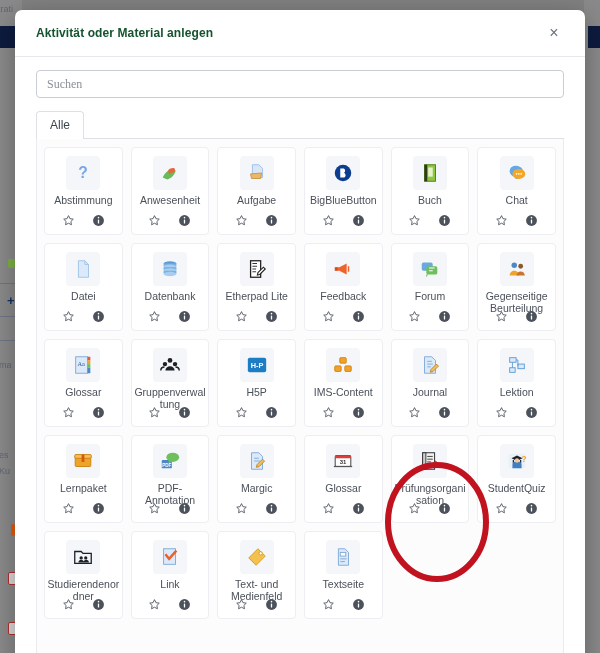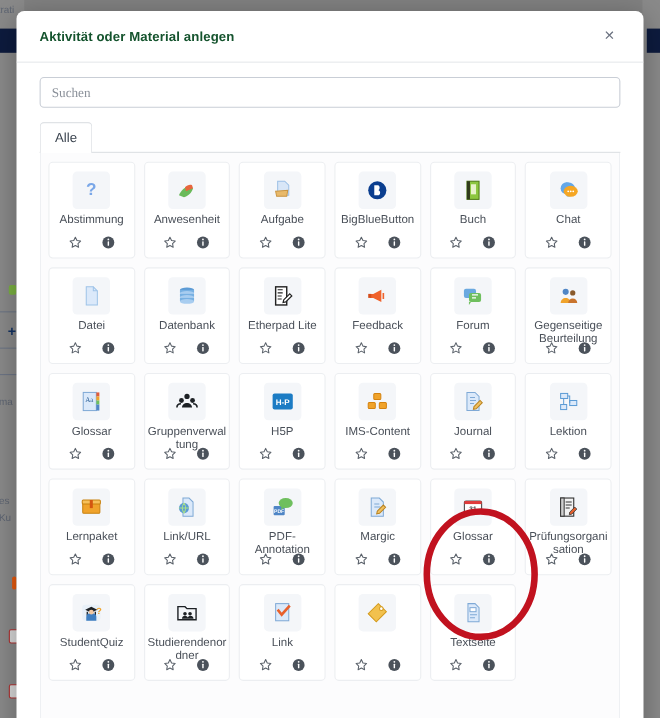--- a/index.html
+++ b/index.html
@@ -597,44 +597,20 @@
                   <circle cx="12" cy="12" r="10" fill="#4b525b"></circle>
                   <rect x="10.8" y="10" width="2.4" height="7.5" rx="1" fill="#fff"></rect>
                   <circle cx="12" cy="6.8" r="1.5" fill="#fff"></circle>
                 </svg>
               </span>
             </div>
           </div>
           <div class="card">
             <div class="card-icon">
               <svg width="22" height="22" viewBox="0 0 24 24">
-                <path d="M8 3h6l4 4v14H8z" fill="#dbe9fa" stroke="#7fa9d6"></path>
-                <circle cx="9" cy="13" r="5" fill="#5b9bd5"></circle>
-                <path d="M4 13h10M9 8c2 3 2 7 0 10M9 8c-2 3-2 7 0 10" stroke="#a8e08a" fill="none" stroke-width="1"></path>
-              </svg>
-            </div>
-            <div class="card-label">Link/URL</div>
-            <div class="card-actions">
-              <span>
-                <svg class="act" viewBox="0 0 24 24" fill="none" stroke="#5b626b" stroke-width="1.8">
-                  <path d="M12 3l2.7 5.6 6.1.9-4.4 4.3 1 6.1L12 17l-5.4 2.9 1-6.1L3.2 9.5l6.1-.9z" stroke-linejoin="round"></path>
-                </svg>
-              </span>
-              <span>
-                <svg class="act" viewBox="0 0 24 24">
-                  <circle cx="12" cy="12" r="10" fill="#4b525b"></circle>
-                  <rect x="10.8" y="10" width="2.4" height="7.5" rx="1" fill="#fff"></rect>
-                  <circle cx="12" cy="6.8" r="1.5" fill="#fff"></circle>
-                </svg>
-              </span>
-            </div>
-          </div>
-          <div class="card">
-            <div class="card-icon">
-              <svg width="22" height="22" viewBox="0 0 24 24">
                 <rect x="3" y="11" width="11" height="9" rx="1" fill="#4f86c6"></rect>
                 <text x="8.5" y="18" font-size="5" font-weight="bold" fill="#fff" text-anchor="middle" font-family="Liberation Sans, sans-serif">PDF</text>
                 <ellipse cx="15" cy="8" rx="7" ry="5" fill="#6fbf5e"></ellipse>
                 <path d="M11 12l-1 3 4-2.5z" fill="#6fbf5e"></path>
               </svg>
             </div>
             <div class="card-label">PDF-Annotation</div>
             <div class="card-actions">
               <span>
                 <svg class="act" viewBox="0 0 24 24" fill="none" stroke="#5b626b" stroke-width="1.8">
@@ -799,20 +775,21 @@
               </span>
             </div>
           </div>
           <div class="card">
             <div class="card-icon">
               <svg width="22" height="22" viewBox="0 0 24 24">
                 <path d="M13 3l8 8-10 10-8-8z" fill="#f2c14e" stroke="#d49a1c"></path>
                 <circle cx="16" cy="8" r="1.8" fill="#fff" stroke="#d49a1c"></circle>
               </svg>
             </div>
+            <div class="card-label">Text- und Medienfeld</div>
             <div class="card-actions">
               <span>
                 <svg class="act" viewBox="0 0 24 24" fill="none" stroke="#5b626b" stroke-width="1.8">
                   <path d="M12 3l2.7 5.6 6.1.9-4.4 4.3 1 6.1L12 17l-5.4 2.9 1-6.1L3.2 9.5l6.1-.9z" stroke-linejoin="round"></path>
                 </svg>
               </span>
               <span>
                 <svg class="act" viewBox="0 0 24 24">
                   <circle cx="12" cy="12" r="10" fill="#4b525b"></circle>
                   <rect x="10.8" y="10" width="2.4" height="7.5" rx="1" fill="#fff"></rect>

